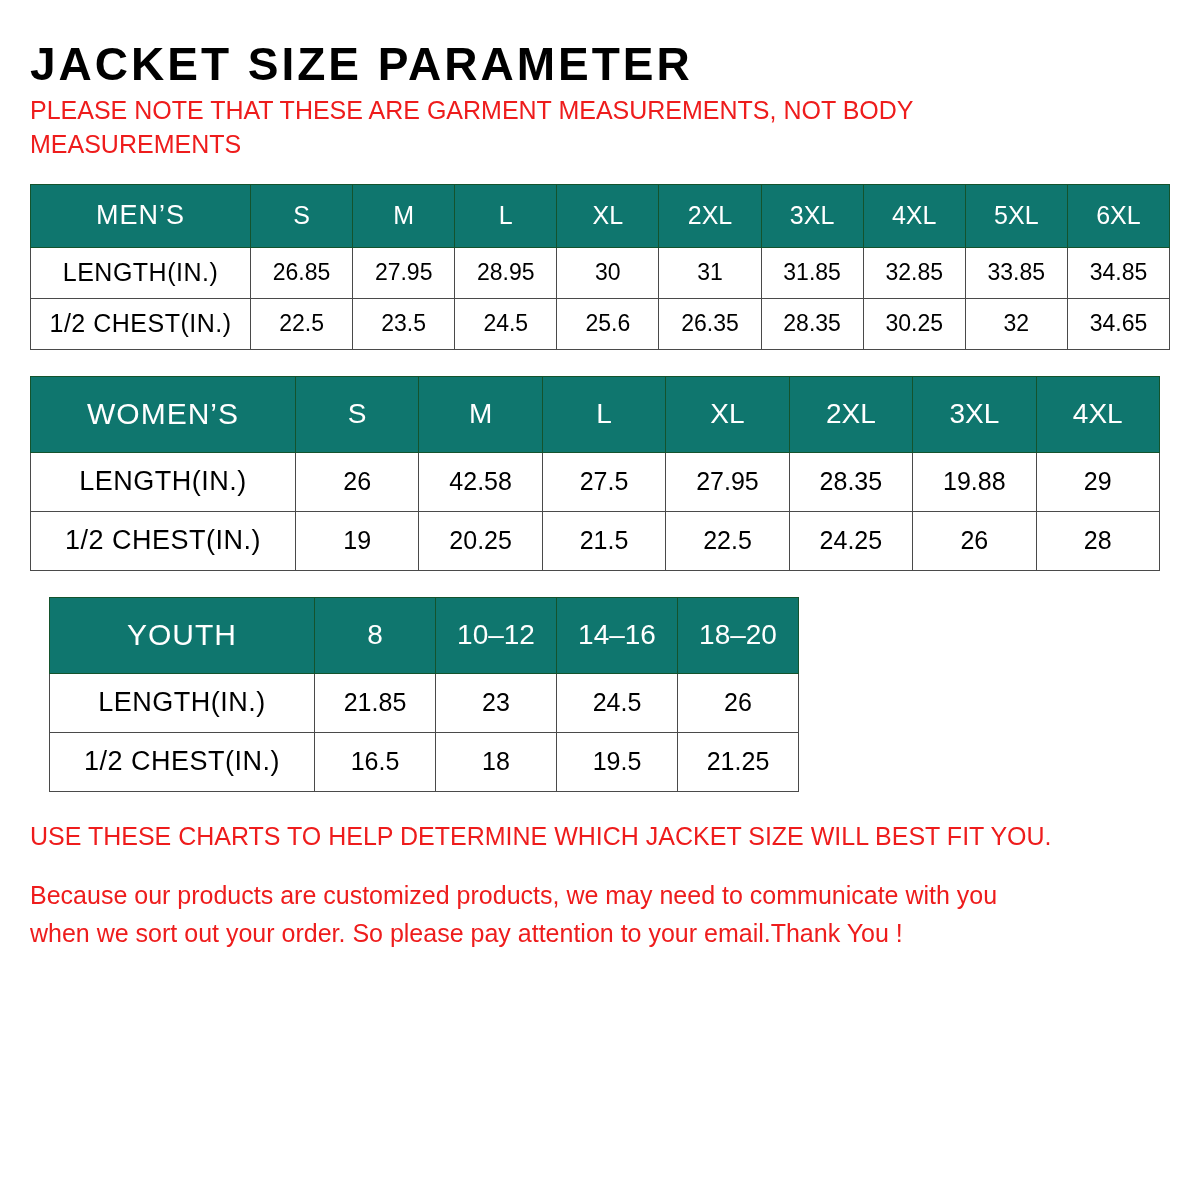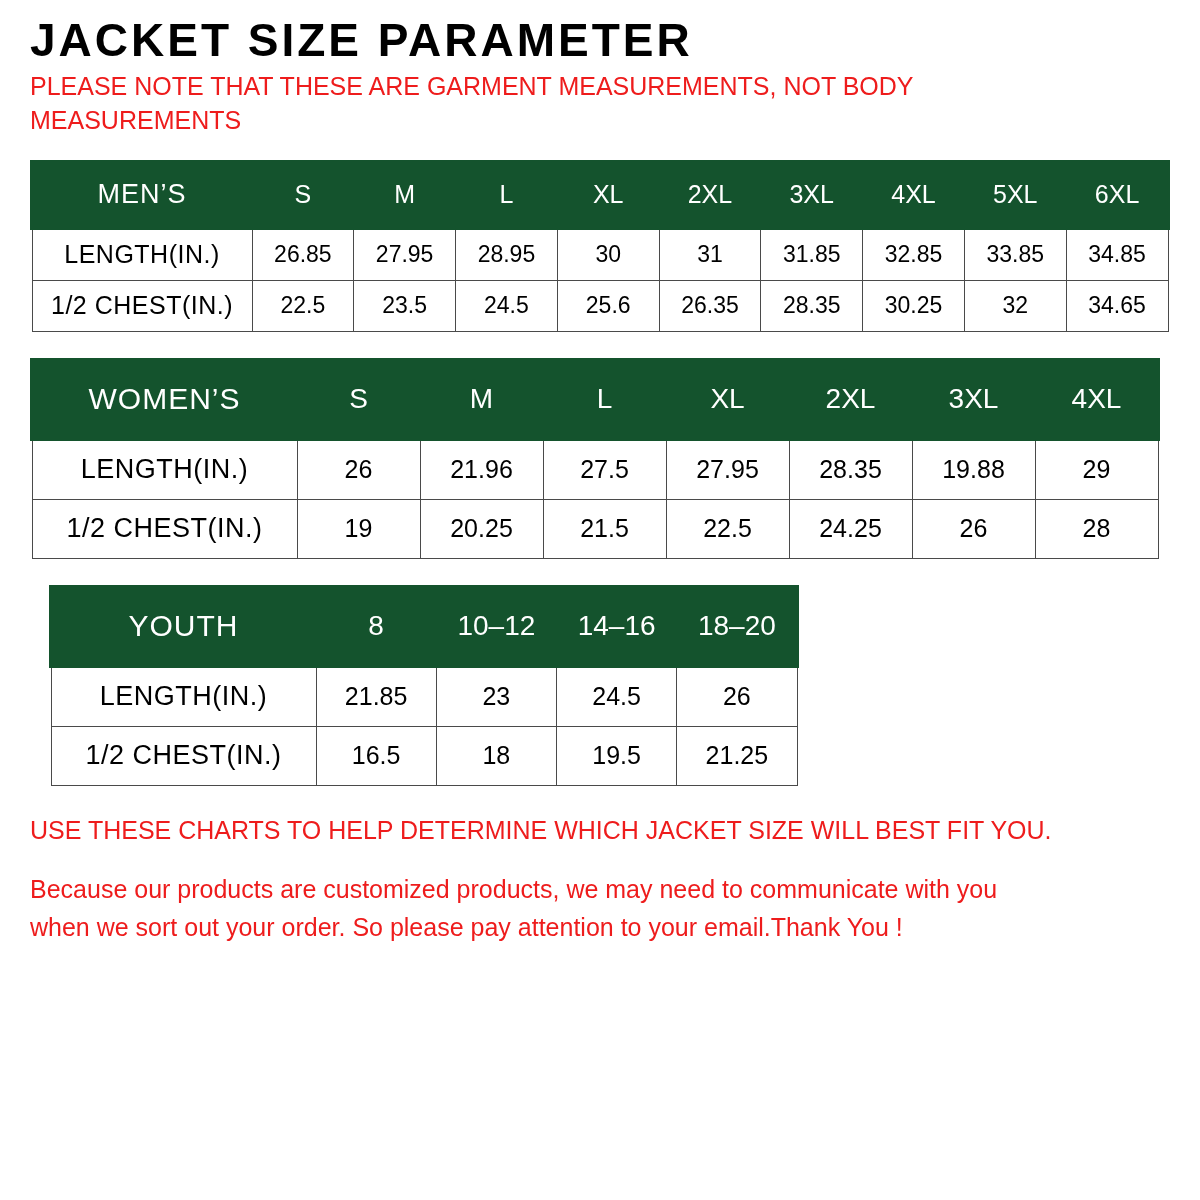--- a/index.html
+++ b/index.html
@@ -11,21 +11,21 @@
     width: 1200px;
     height: 1200px;
     font-family: "Liberation Sans", sans-serif;
     color: #000000;
     overflow: hidden;
   }
   .page {
     box-sizing: border-box;
     width: 1084px;
     height: 1200px;
-    padding: 12px 30px 0 30px;
+    padding: 36px 30px 0 30px;
   }
   .title {
     font-size: 46px;
     font-weight: bold;
     letter-spacing: 3px;
     margin: 4px 0 6px 0;
     line-height: 1.05;
   }
   .note {
     color: #ee1c1c;
@@ -45,23 +45,23 @@
     border: 1px solid #4a4a4a;
     text-align: center;
     font-size: 23px;
     color: #000;
     background: #ffffff;
     height: 50px;
     padding: 0 4px;
     white-space: nowrap;
   }
   table.size-table tr.head td {
-    background: #14532d;
+    background: #0f766e;
     color: #ffffff;
-    border: 4px solid #14532d;
+    border: 1px solid #14532d;
     height: 62px;
     font-size: 25px;
   }
   table.size-table tr.head td.label {
     font-size: 27px;
     letter-spacing: 1px;
   }
   table.size-table td.rowlabel {
     font-size: 25px;
     letter-spacing: 0.5px;
@@ -174,21 +174,21 @@
         <td>M</td>
         <td>L</td>
         <td>XL</td>
         <td>2XL</td>
         <td>3XL</td>
         <td>4XL</td>
       </tr>
       <tr>
         <td class="rowlabel">LENGTH(IN.)</td>
         <td>26</td>
-        <td>21.96</td>
+        <td>42.58</td>
         <td>27.5</td>
         <td>27.95</td>
         <td>28.35</td>
         <td>19.88</td>
         <td>29</td>
       </tr>
       <tr>
         <td class="rowlabel">1/2 CHEST(IN.)</td>
         <td>19</td>
         <td>20.25</td>

